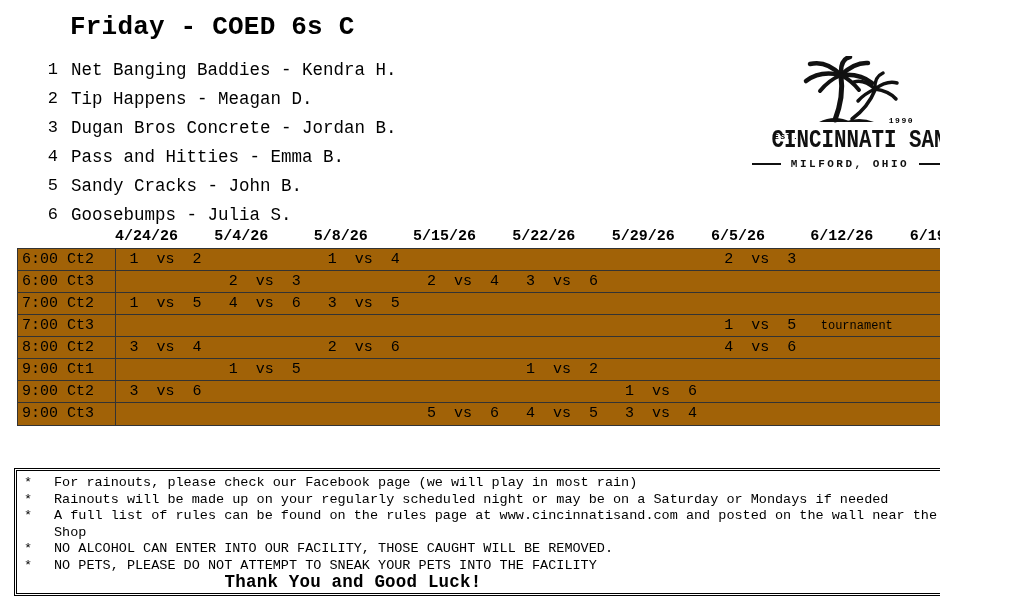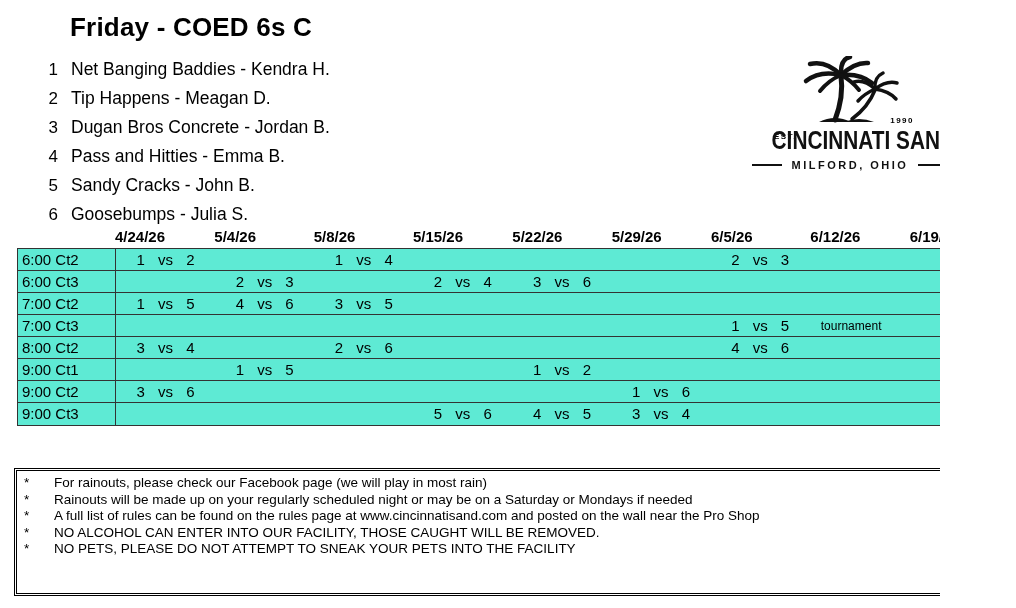--- a/index.html
+++ b/index.html
@@ -1,19 +1,19 @@
 <!DOCTYPE html>
 <html><head>
 <meta charset="utf-8">
 <style>
   * { margin:0; padding:0; box-sizing:border-box; }
   html,body { background:#fff; }
   .page {
     position:relative; width:940px; height:608px; background:#ffffff;
-    font-family:Liberation Sans, sans-serif; color:#000;
+    font-family:Liberation Mono, monospace; color:#000;
     overflow:hidden;
   }
 
   
   .title { position:absolute; left:70px; top:12px; font-size:26px; font-weight:bold; letter-spacing:0.2px; }
 
   
   .teams { position:absolute; left:36px; top:55px; }
   .team-row { display:flex; align-items:center; height:29px; font-size:17.5px; }
   .team-num { width:22px; text-align:right; margin-right:13px; font-size:17px; }
@@ -32,21 +32,21 @@
   .logo-loc { font-size:11px; font-weight:bold; letter-spacing:2.5px; color:#111; white-space:nowrap; }
 
   
   .date-row {
     position:absolute; left:115px; top:228px; width:894px; height:19px;
     display:grid; grid-template-columns:repeat(9,1fr);
   }
   .date-cell { text-align:left; font-weight:bold; font-size:15px; }
   .sched-table {
     position:absolute; left:17px; top:248px; width:992px;
-    border:1px solid #333; background:#5eead4;
+    border:1px solid #333; background:#a16207;
   }
   .sched-row {
     display:grid; grid-template-columns:98px repeat(9,1fr);
     height:22px; border-bottom:1px solid #333;
   }
   .sched-row:last-child { border-bottom:none; }
   .slot-cell { border-right:1px solid #333; padding-left:4px; font-size:15px; line-height:21px; white-space:nowrap; }
   .match-cell { font-size:15px; line-height:21px; text-align:center; word-spacing:9px; white-space:nowrap; }
   .match-cell.small { font-size:12px; text-align:left; padding-left:11px; word-spacing:normal; line-height:22px; }
 
@@ -262,15 +262,16 @@
         </div>
         <div class="note-row">
           <div class="note-star">*</div>
           <div class="note-text">NO ALCOHOL CAN ENTER INTO OUR FACILITY, THOSE CAUGHT WILL BE REMOVED.</div>
         </div>
         <div class="note-row">
           <div class="note-star">*</div>
           <div class="note-text">NO PETS, PLEASE DO NOT ATTEMPT TO SNEAK YOUR PETS INTO THE FACILITY</div>
         </div>
       </div>
+    <div class="closing">Thank You and Good Luck!</div>
   </div>
 
 </div>
 
 </body></html>

